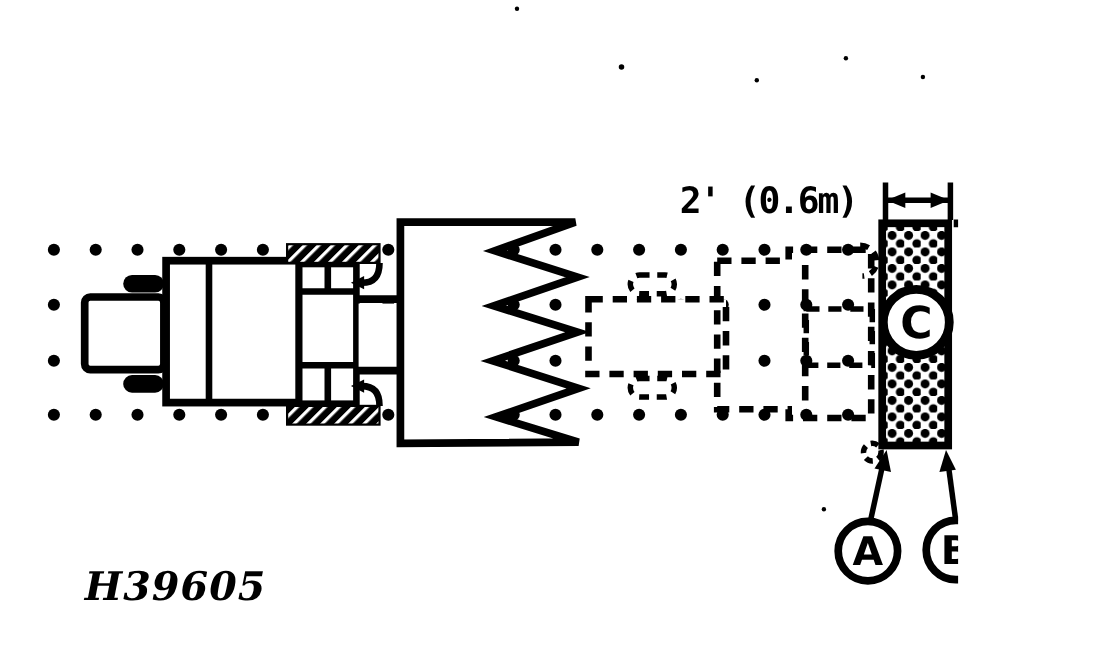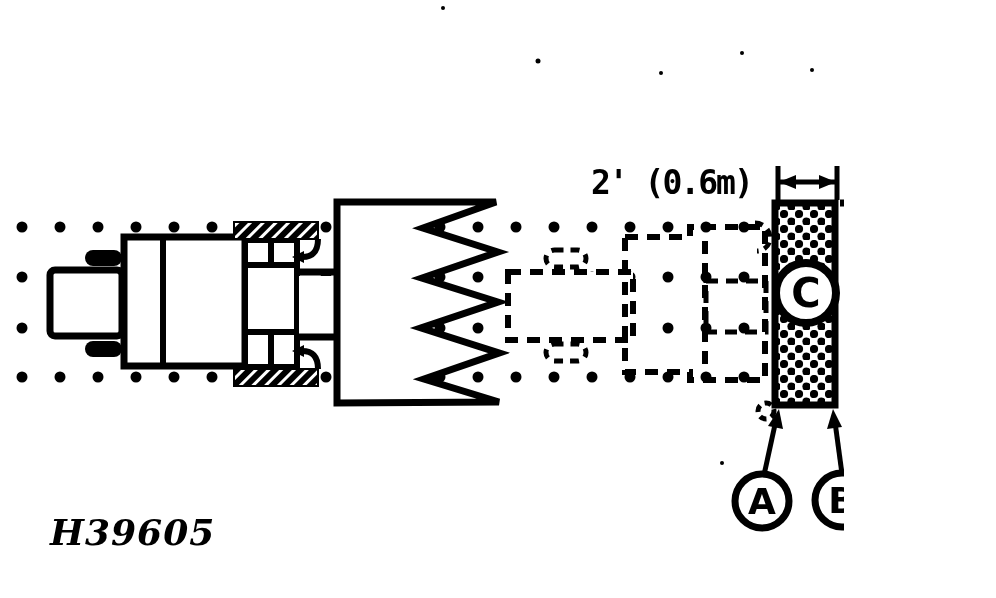--- a/index.html
+++ b/index.html
@@ -6,20 +6,21 @@
     margin: 0;
     padding: 0;
     background: #ffffff;
   }
   .page {
     position: relative;
     width: 844px;
     height: 598px;
     background: #ffffff;
     overflow: hidden;
+    padding-left: 27px;
   }
   svg { display: block; }
   text { fill: #000000; }
   .dim-text {
     font-family: "DejaVu Sans Mono", "Liberation Mono", monospace;
     font-weight: bold;
     font-size: 33px;
     letter-spacing: -2px;
   }
   .callout-letter {

